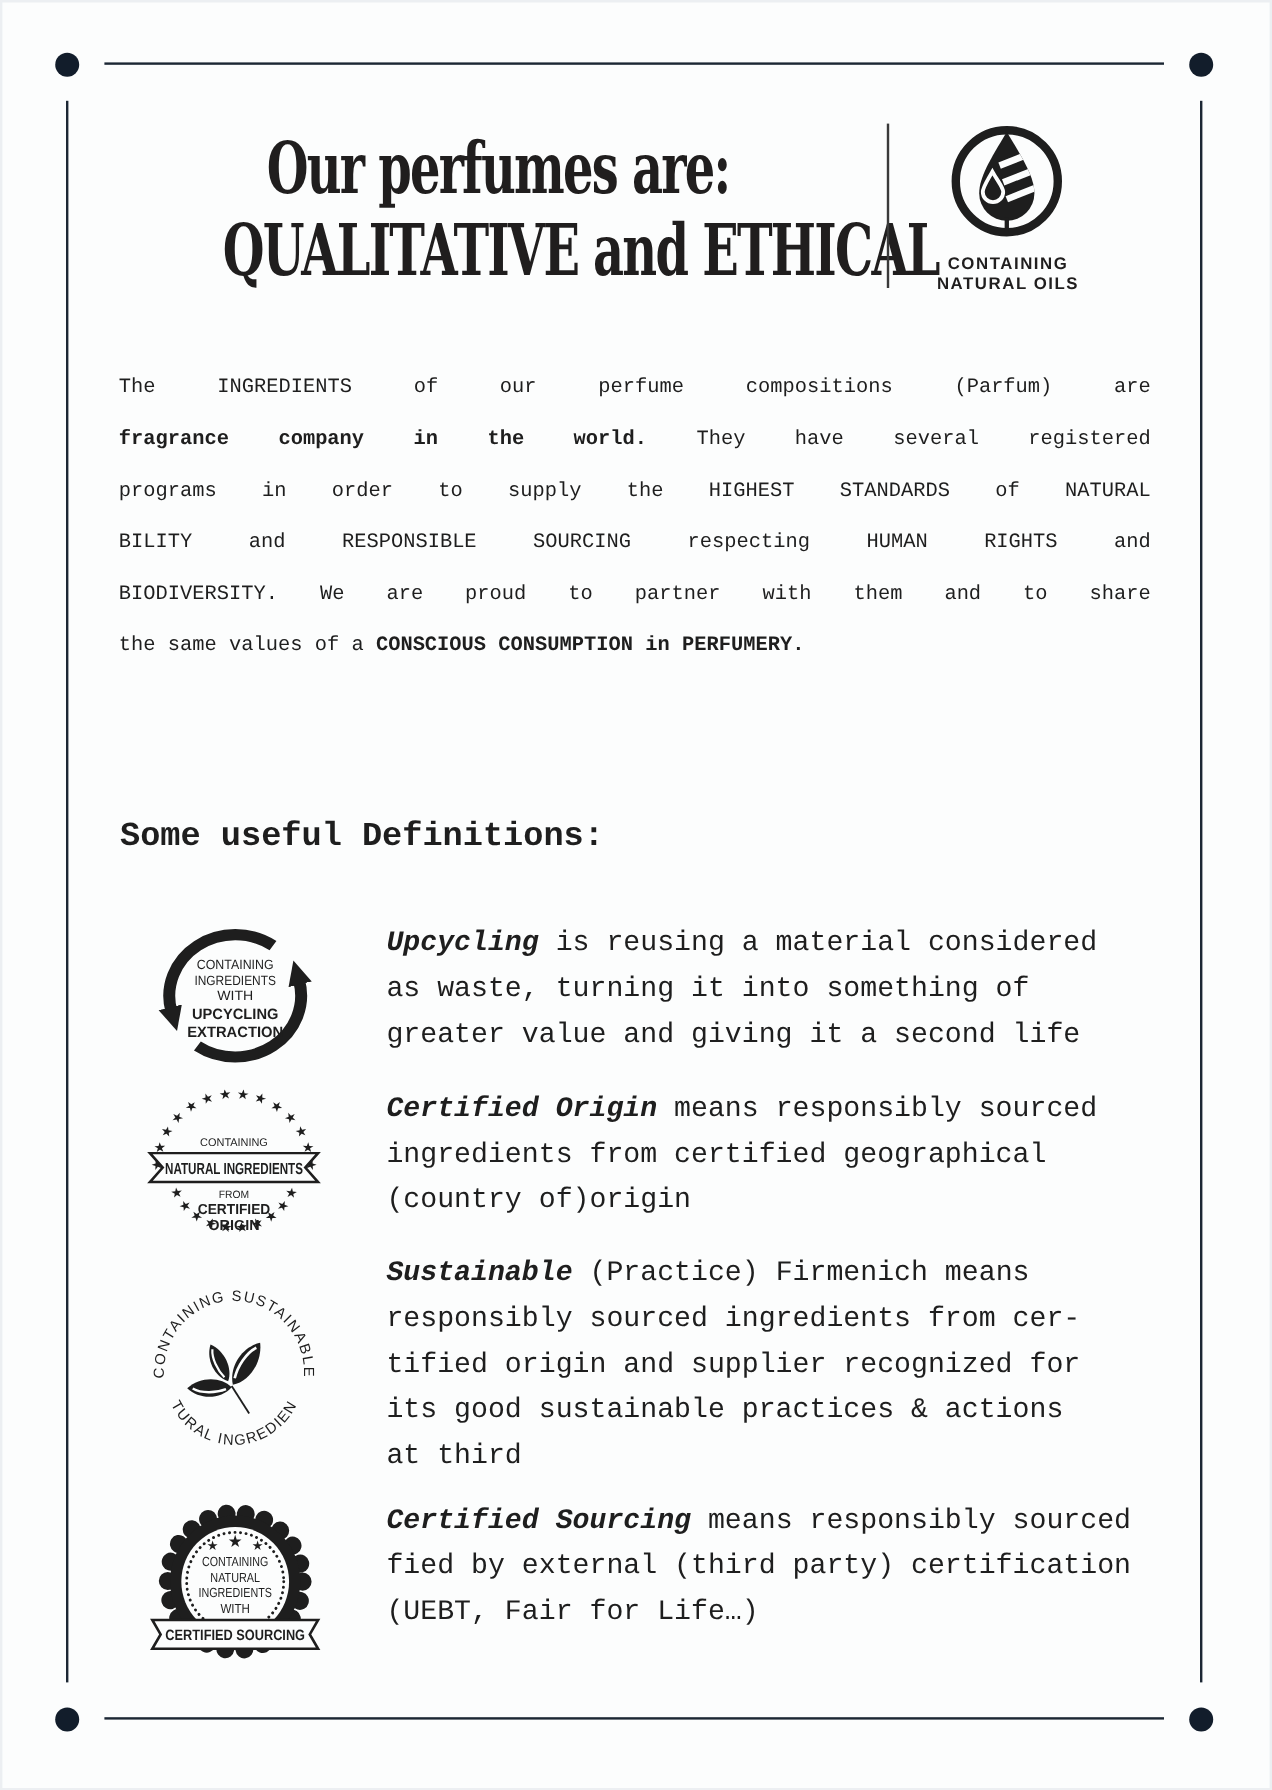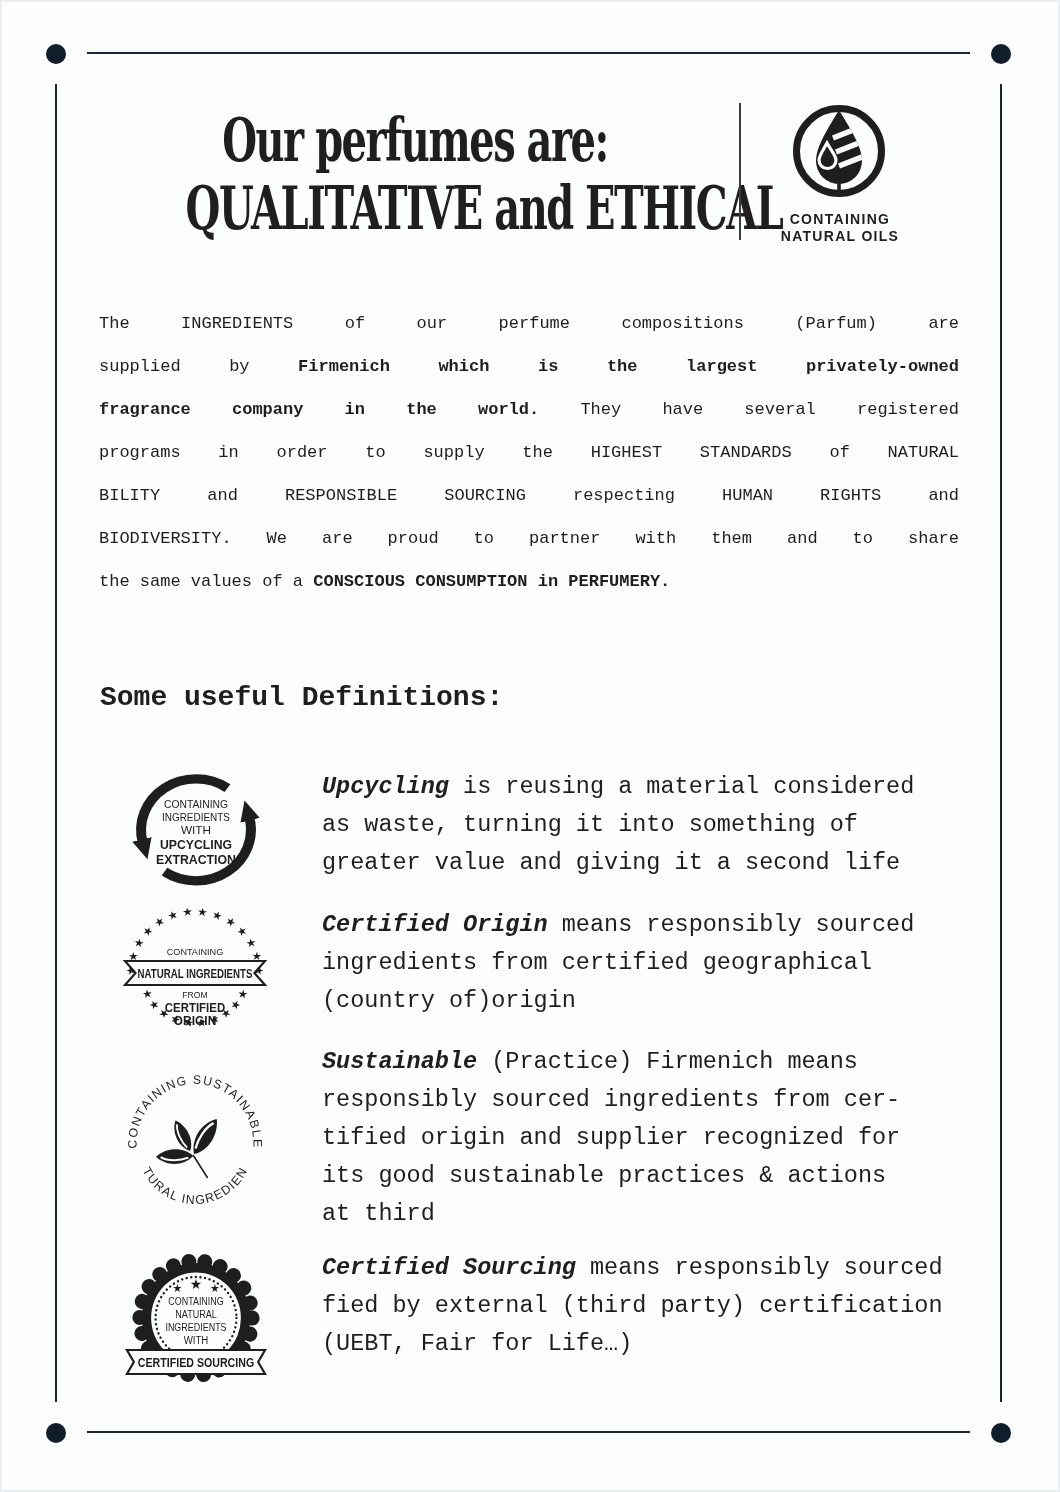--- a/index.html
+++ b/index.html
@@ -77,21 +77,20 @@
     <path d="M38,42 c-5,9 -8,13 -8,17 a8.5,8.5 0 0 0 17,0 c0,-4 -4,-8 -9,-17 Z" fill="none" stroke="#fcfdfd" stroke-width="3.2" clip-path="url(#dropclip)"></path>
     <path d="M50,80 L50,92" stroke="#1e1e1e" stroke-width="3.6"></path>
   </svg>
   <div class="logo-caption">
     <div>CONTAINING</div>
     <div>NATURAL OILS</div>
   </div>
 
   <div class="intro">
     <div class="pline"><span>The INGREDIENTS of our perfume compositions (Parfum) are</span></div>
-    <div class="pline"><span>supplied by </span><span class="b">Firmenich which is the largest privately-owned</span></div>
     <div class="pline"><span class="b">fragrance company in the world.</span><span> They have several registered</span></div>
     <div class="pline"><span>programs in order to supply the HIGHEST STANDARDS of NATURAL</span></div>
     <div class="pline"><span>BILITY and RESPONSIBLE SOURCING respecting HUMAN RIGHTS and</span></div>
     <div class="pline"><span>BIODIVERSITY. We are proud to partner with them and to share</span></div>
     <div class="pline last"><span>the same values of a </span><span class="b">CONSCIOUS CONSUMPTION in PERFUMERY.</span></div>
   </div>
 
   <div class="defs-heading">Some useful Definitions:</div>
 
   <svg class="badge" style="left:126px;top:763px;width:140px;height:130px" viewBox="0 0 140 140" preserveAspectRatio="none">

